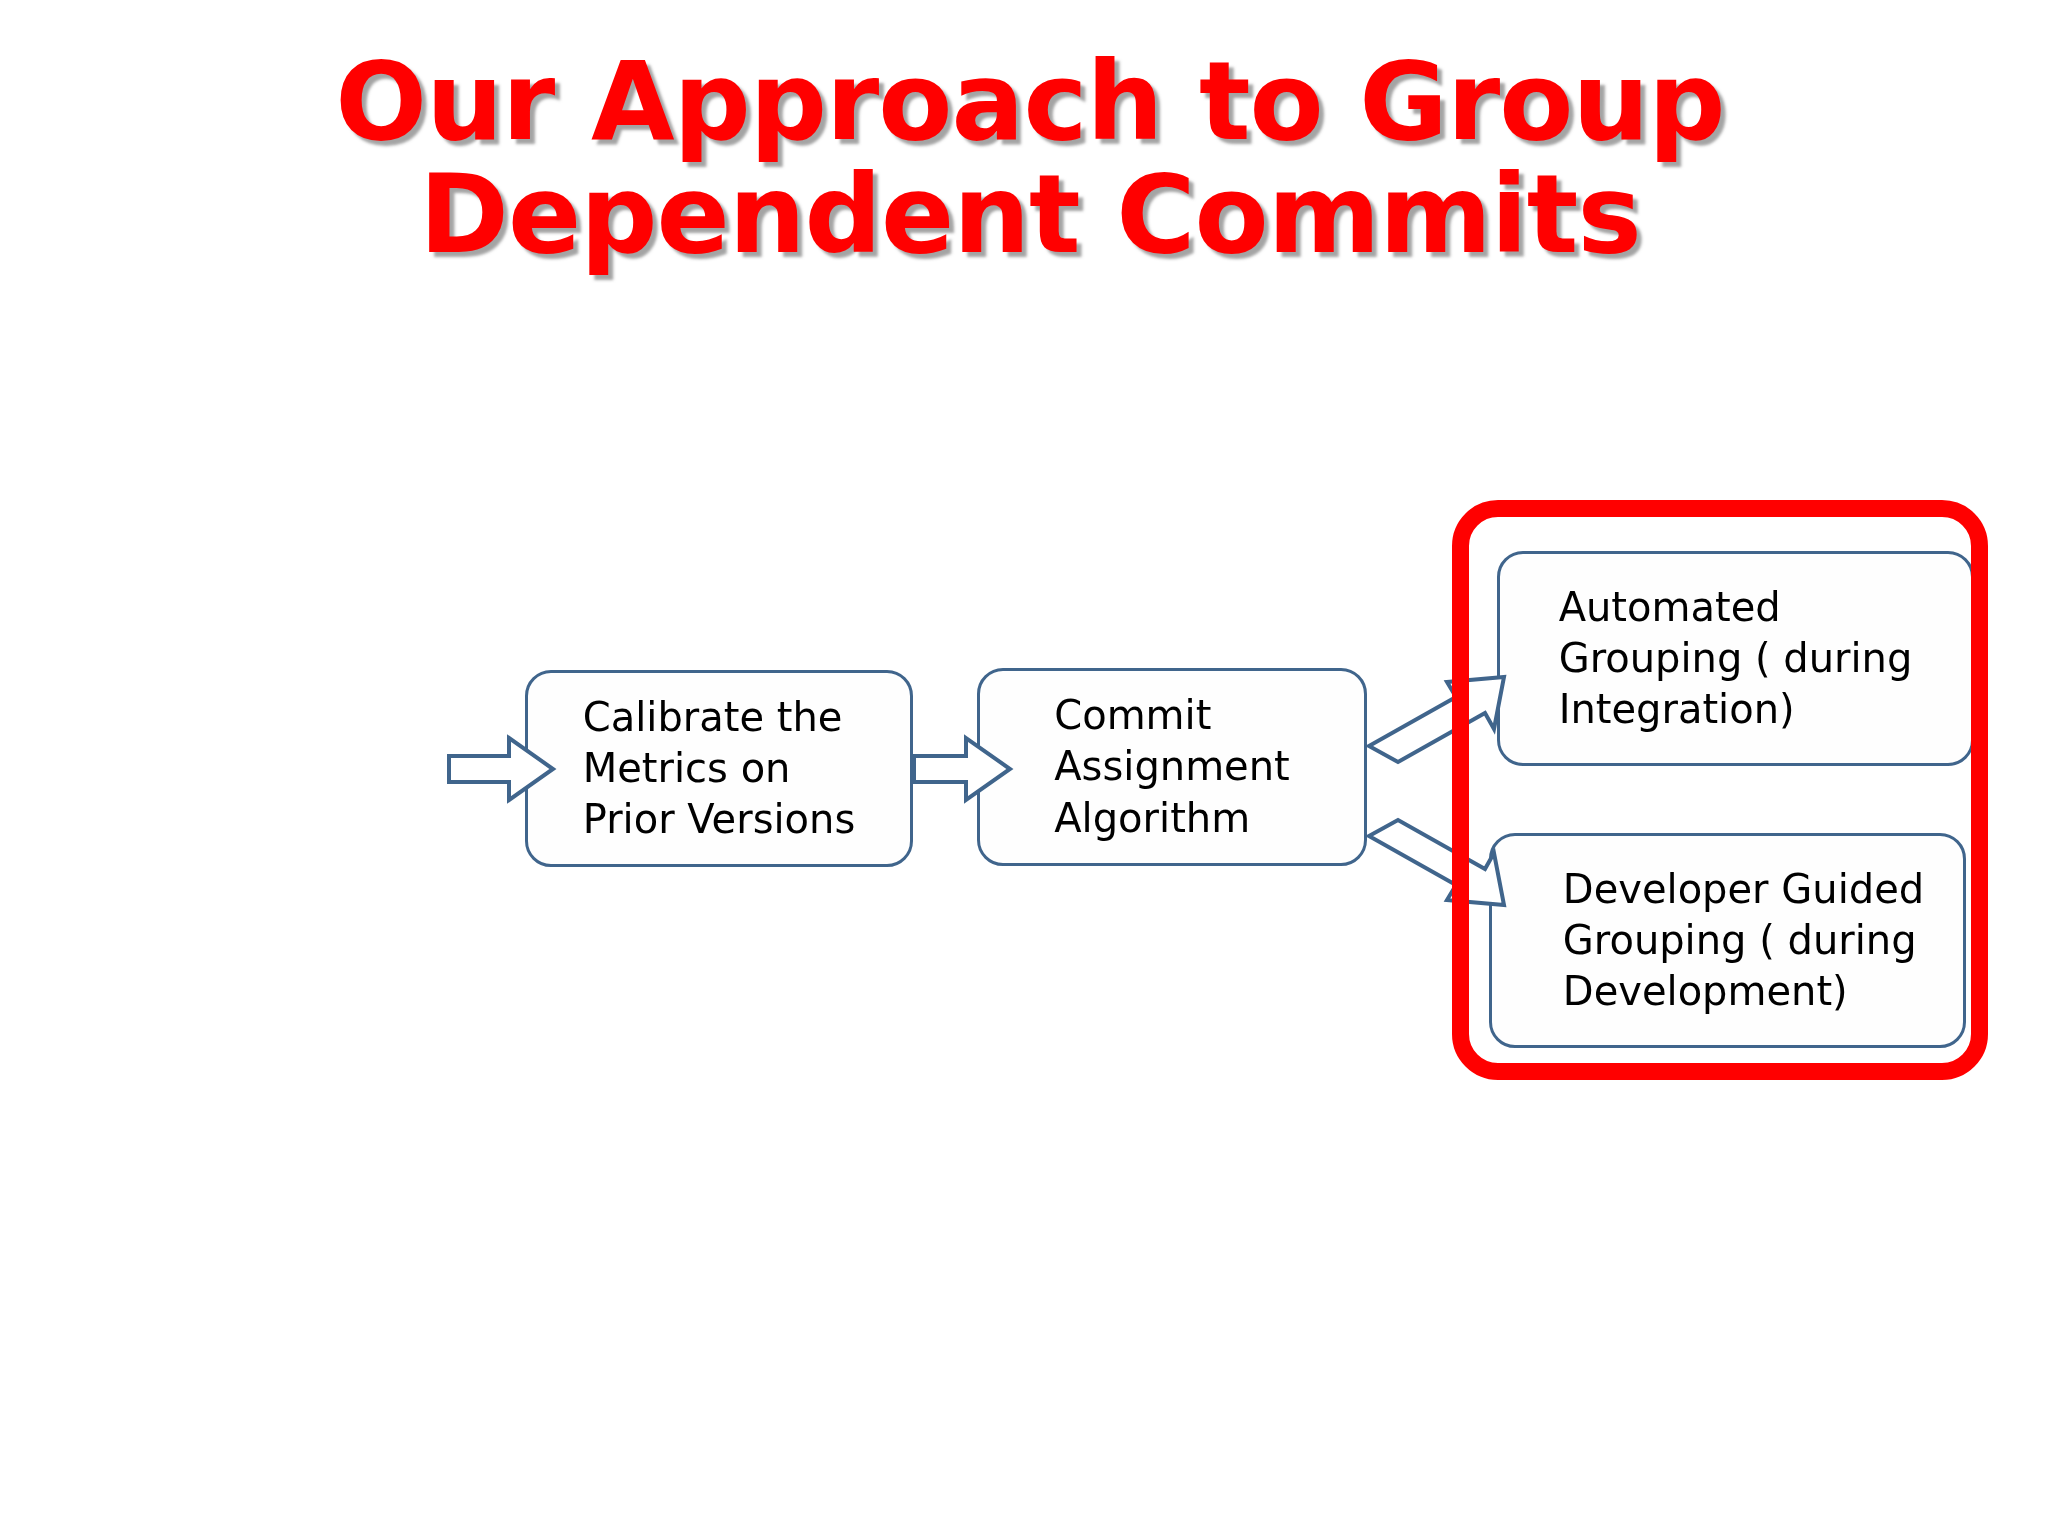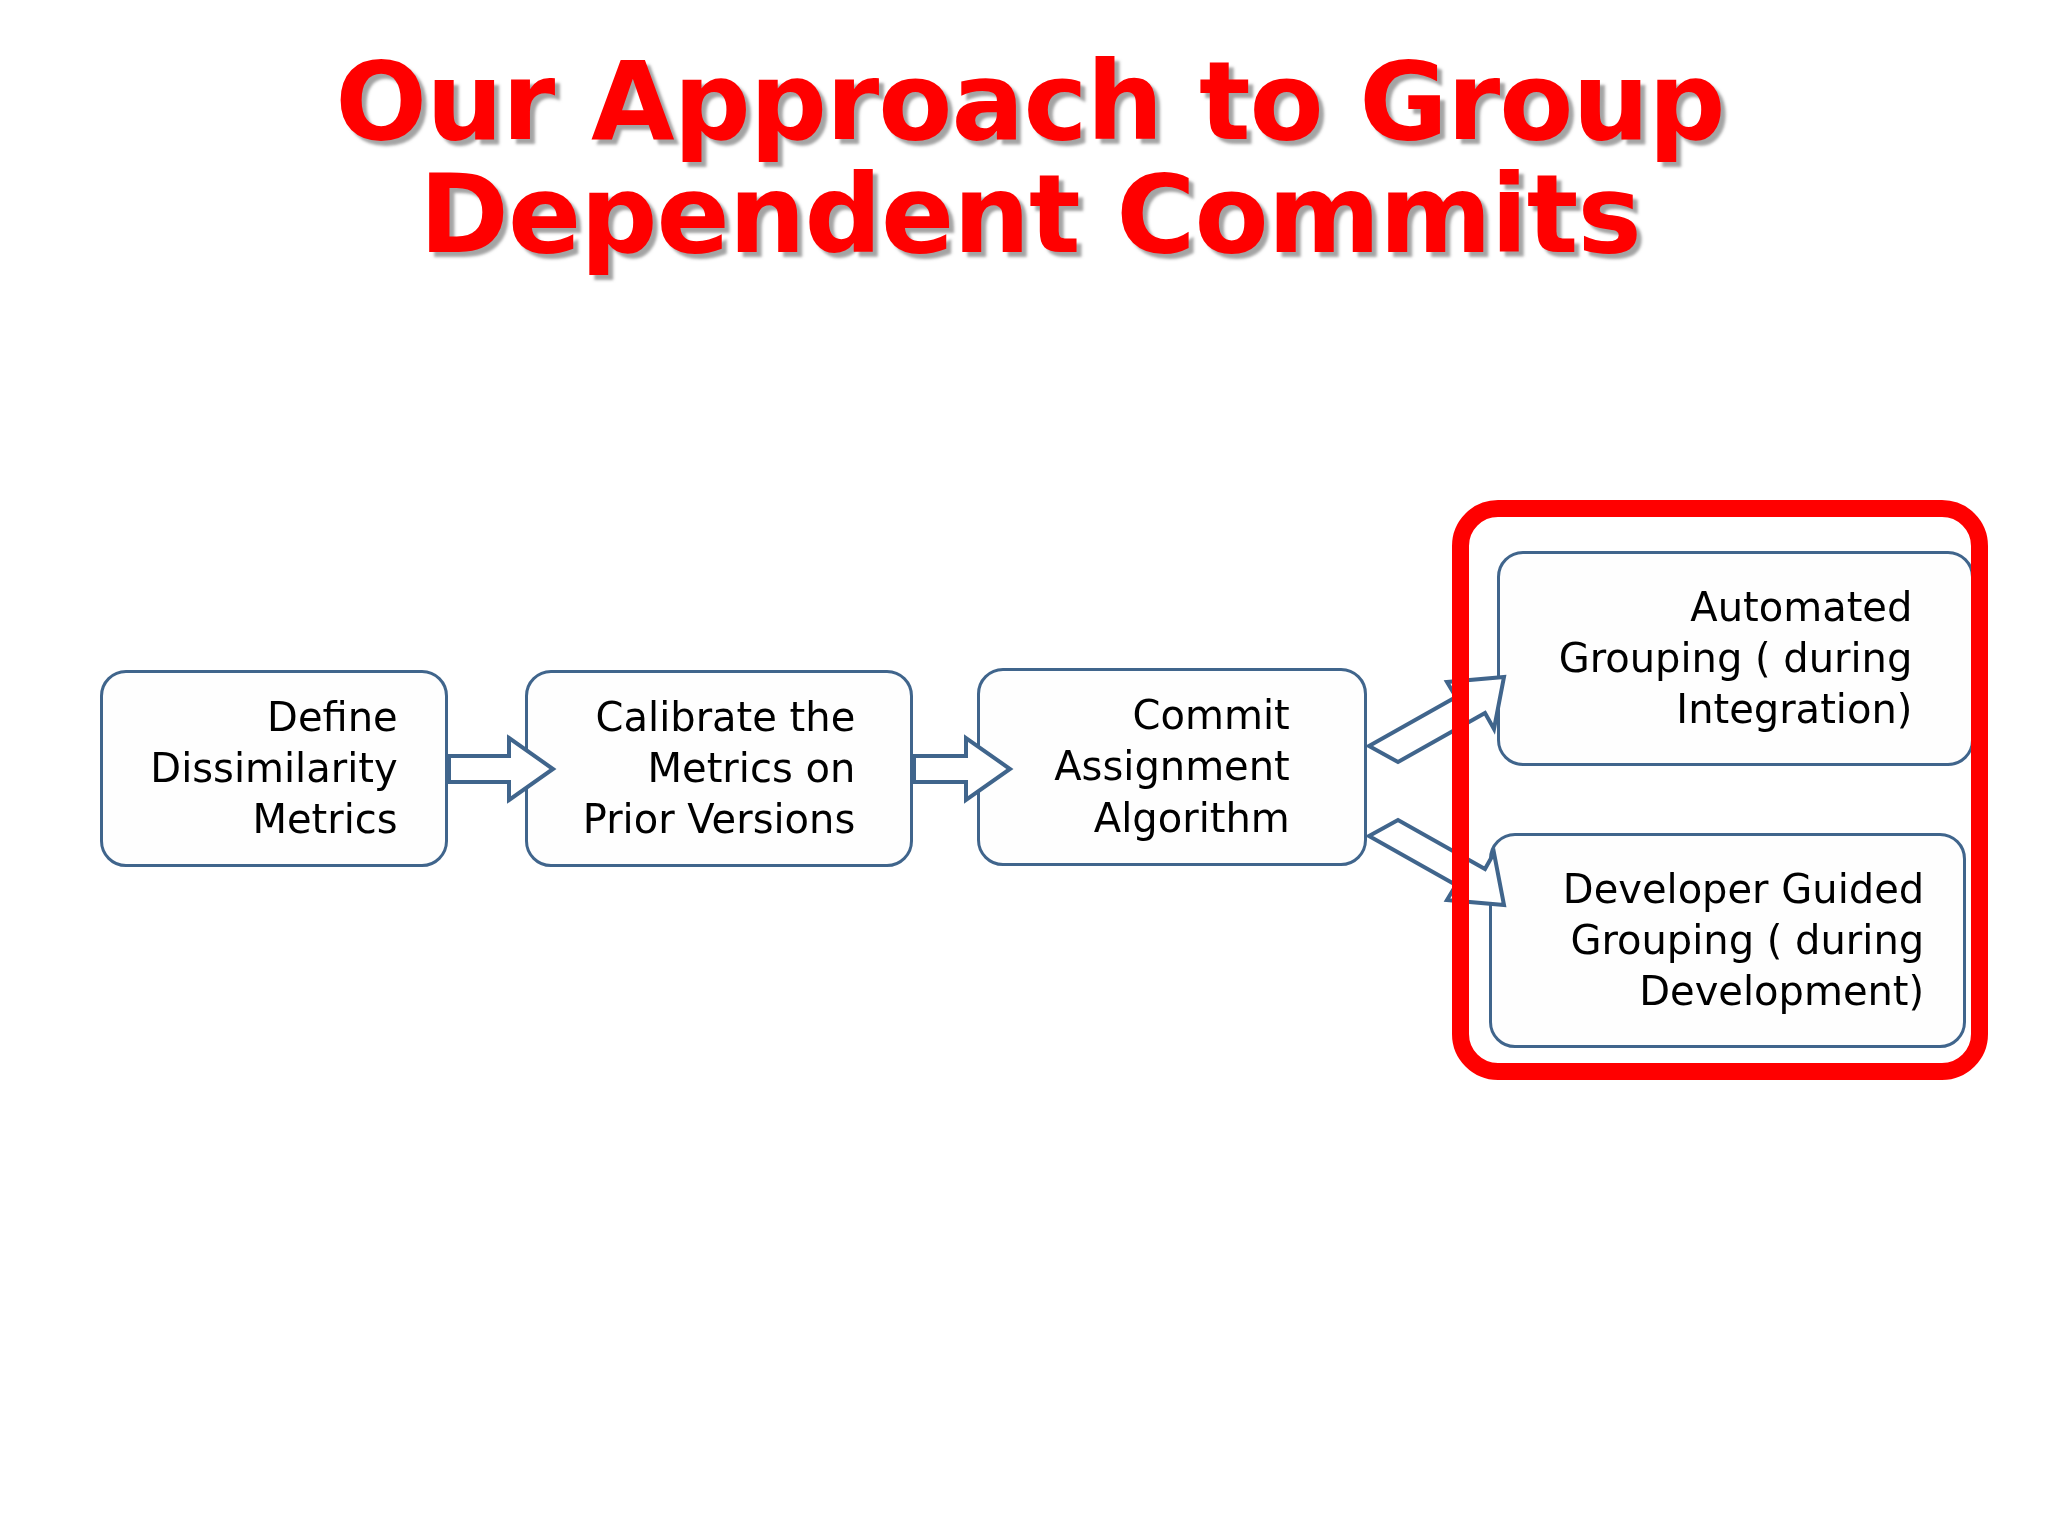--- a/index.html
+++ b/index.html
@@ -36,21 +36,21 @@
   
   .flow-box {
     position: absolute;
     box-sizing: border-box;
     border: 3px solid #40658C;
     border-radius: 26px;
     background: #FEFEFE;
     display: flex;
     align-items: center;
     justify-content: center;
-    text-align: right;
+    text-align: left;
     color: #000000;
     font-family: "DejaVu Sans", sans-serif;
     font-size: 40px;
     line-height: 1.28;
     white-space: pre-line;
     padding: 4px 8px;
   }
 
   #box-define         { left: 100px;  top: 670px; width: 348px; height: 197px; }
   #box-calibrate      { left: 525px;  top: 670px; width: 388px; height: 197px; }
@@ -100,23 +100,20 @@
     color: #9A9A9A;
   }
 </style>
 </head>
 <body>
 
 <div id="slide">
 
   <div id="title">Our Approach to Group Dependent Commits</div>
 
-  <div class="flow-box" id="box-define">Define
-Dissimilarity
-Metrics</div>
 
   <div class="flow-box" id="box-commit">Commit
 Assignment
 Algorithm</div>
 
   <div class="flow-box" id="box-calibrate">Calibrate the
 Metrics on
 Prior Versions</div>
 
   <div class="flow-box" id="box-automated">Automated

